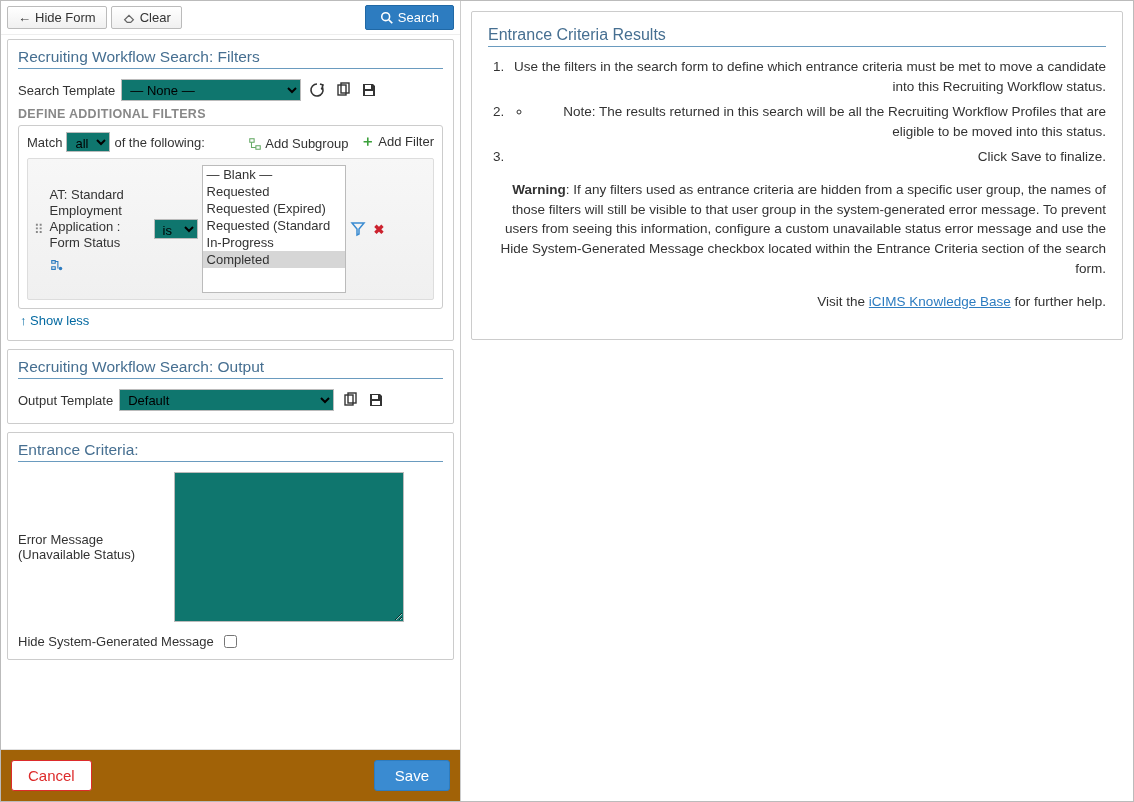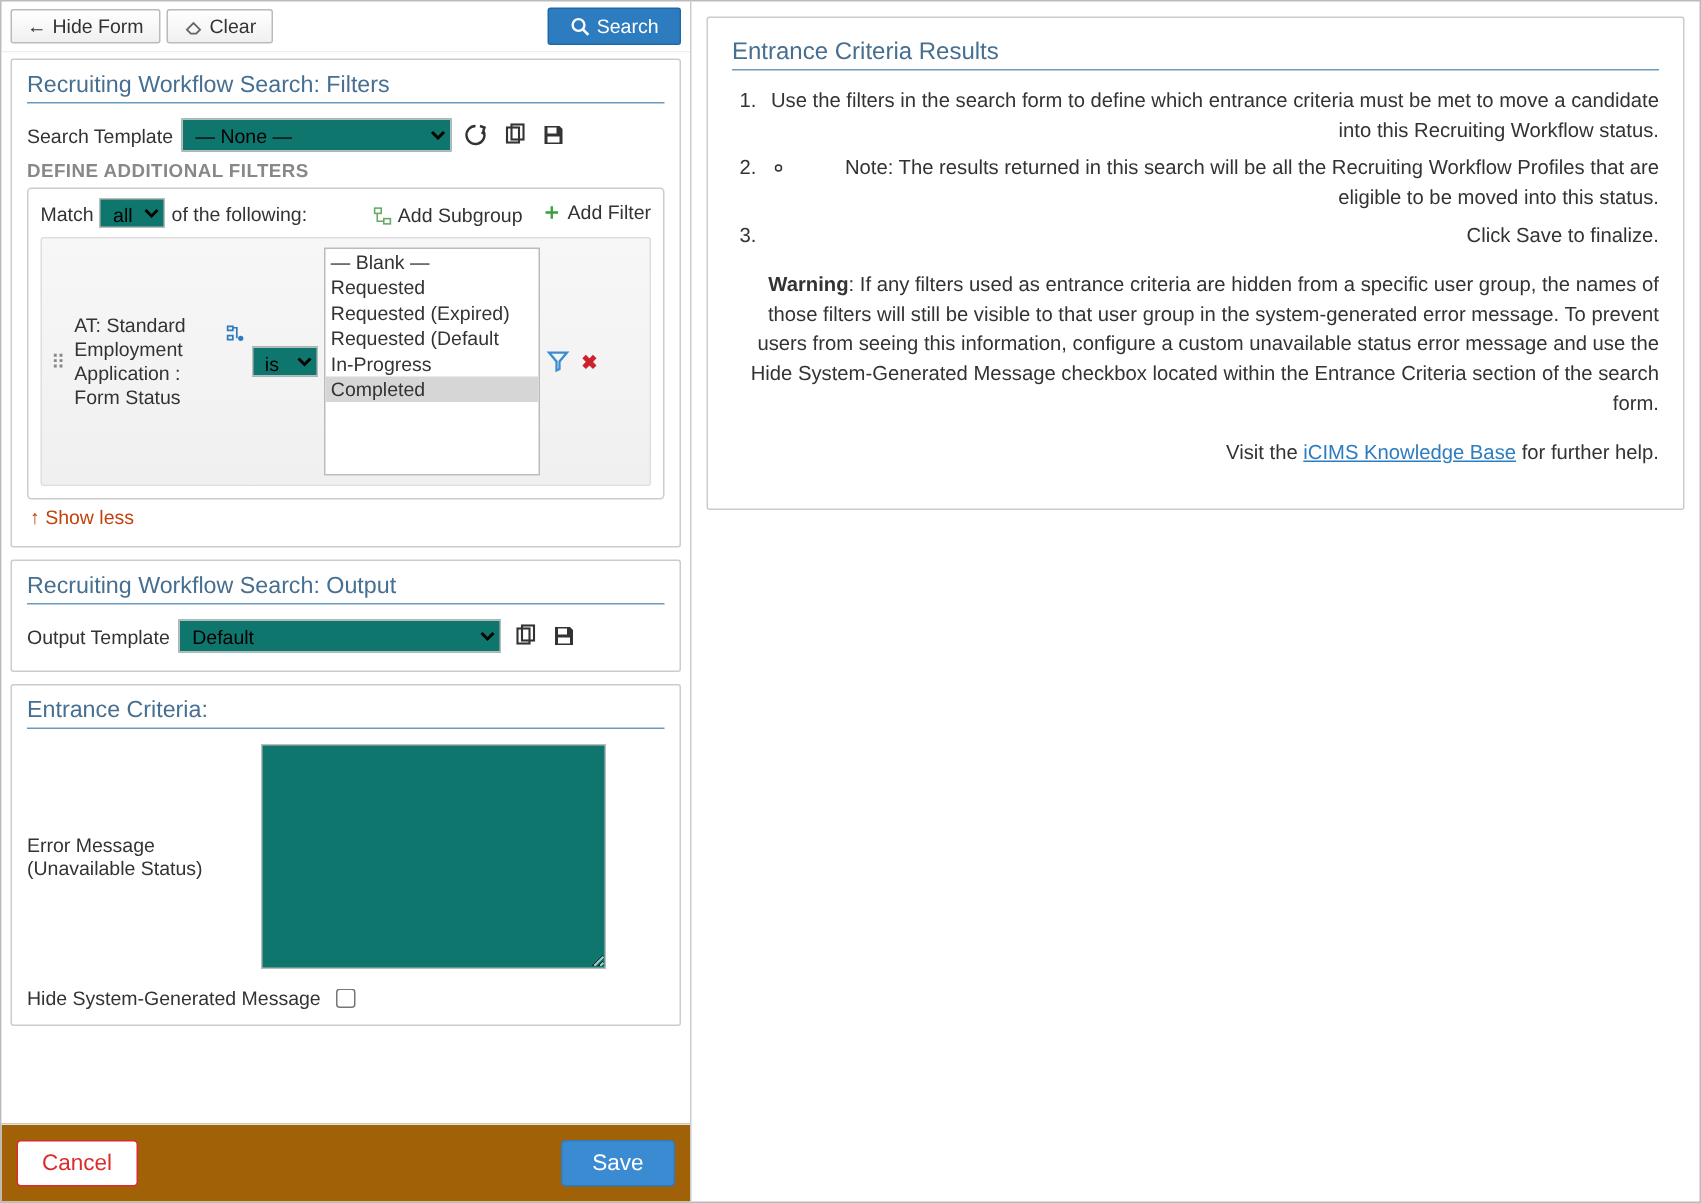--- a/index.html
+++ b/index.html
@@ -137,31 +137,31 @@
   .handle { color:#888; cursor:grab; font-size:13px; padding:0 2px;}
   .filter-field {
     width: 100px;
     font-size: 13px;
     color:#333;
     line-height: 1.25;
   }
   .operator-select { width: 44px; height:20px; }
   .values-list {
     width: 144px;
-    height: 152px;
+    height: 128px;
     overflow-y: scroll;
     border: 1px solid #bbb;
     background:#fff;
     font-size: 13px;
   }
   .values-list div { padding: 1px 4px; white-space: nowrap; }
   .values-list .sel { background: #d6d6d6; }
   .funnel { color:#3a8bd1; font-size:15px; cursor:pointer; }
   .del-x { color:#cc222e; font-weight:bold; cursor:pointer; padding:0 4px;}
-  .show-less { color:#c2410c; font-size:13px; cursor:pointer; padding:4px 2px; display:inline-block;}
+  .show-less { color:#0369a1; font-size:13px; cursor:pointer; padding:4px 2px; display:inline-block;}
   .error-area {
     display:flex; align-items:center; gap:6px; margin-top:4px;
   }
   .error-textarea {
     width: 230px; height: 150px; resize: both;
   }
   .hide-msg-row { display:flex; align-items:center; gap:6px; margin-top:10px;}
   .output-select { width: 215px; height:22px; }
   .footer {
     display:flex; justify-content:space-between; align-items:center;
@@ -281,35 +281,35 @@
               </span>
               <span class="filter-link">
                 <span class="plus-green">＋</span>
                 <span>Add Filter</span>
               </span>
             </div>
           </div>
 
           <div class="filter-entry">
             <span class="handle">⠿</span>
-            <div style="display:flex; flex-direction:row;">
+            <div style="display:flex; flex-direction:column;">
               <div class="filter-field">AT: Standard Employment Application : Form Status</div>
               <svg class="tree-icon" viewBox="0 0 16 16">
                   <path d="M2 3h4v3H2zM2 10h4v3H2zM6 4h3v8" fill="none" stroke="#2d7cc0" stroke-width="1.3"></path>
                   <circle cx="12" cy="12" r="2" fill="#2d7cc0"></circle>
                 </svg>
             </div>
             <select class="operator-select">
               <option>is</option>
             </select>
             <div class="values-list">
               <div>— Blank —</div>
               <div>Requested</div>
               <div>Requested (Expired)</div>
-              <div>Requested (Default</div>
+              <div>Requested (Standard</div>
               <div>In-Progress</div>
               <div class="sel">Completed</div>
             </div>
             <span class="funnel" title="apply">
               <svg width="16" height="16" viewBox="0 0 16 16">
                   <path d="M2 2h12L9 8v5l-2 1V8z" fill="none" stroke="#3a8bd1" stroke-width="1.5"></path>
                 </svg>
             </span>
             <span class="del-x">✖</span>
           </div>

